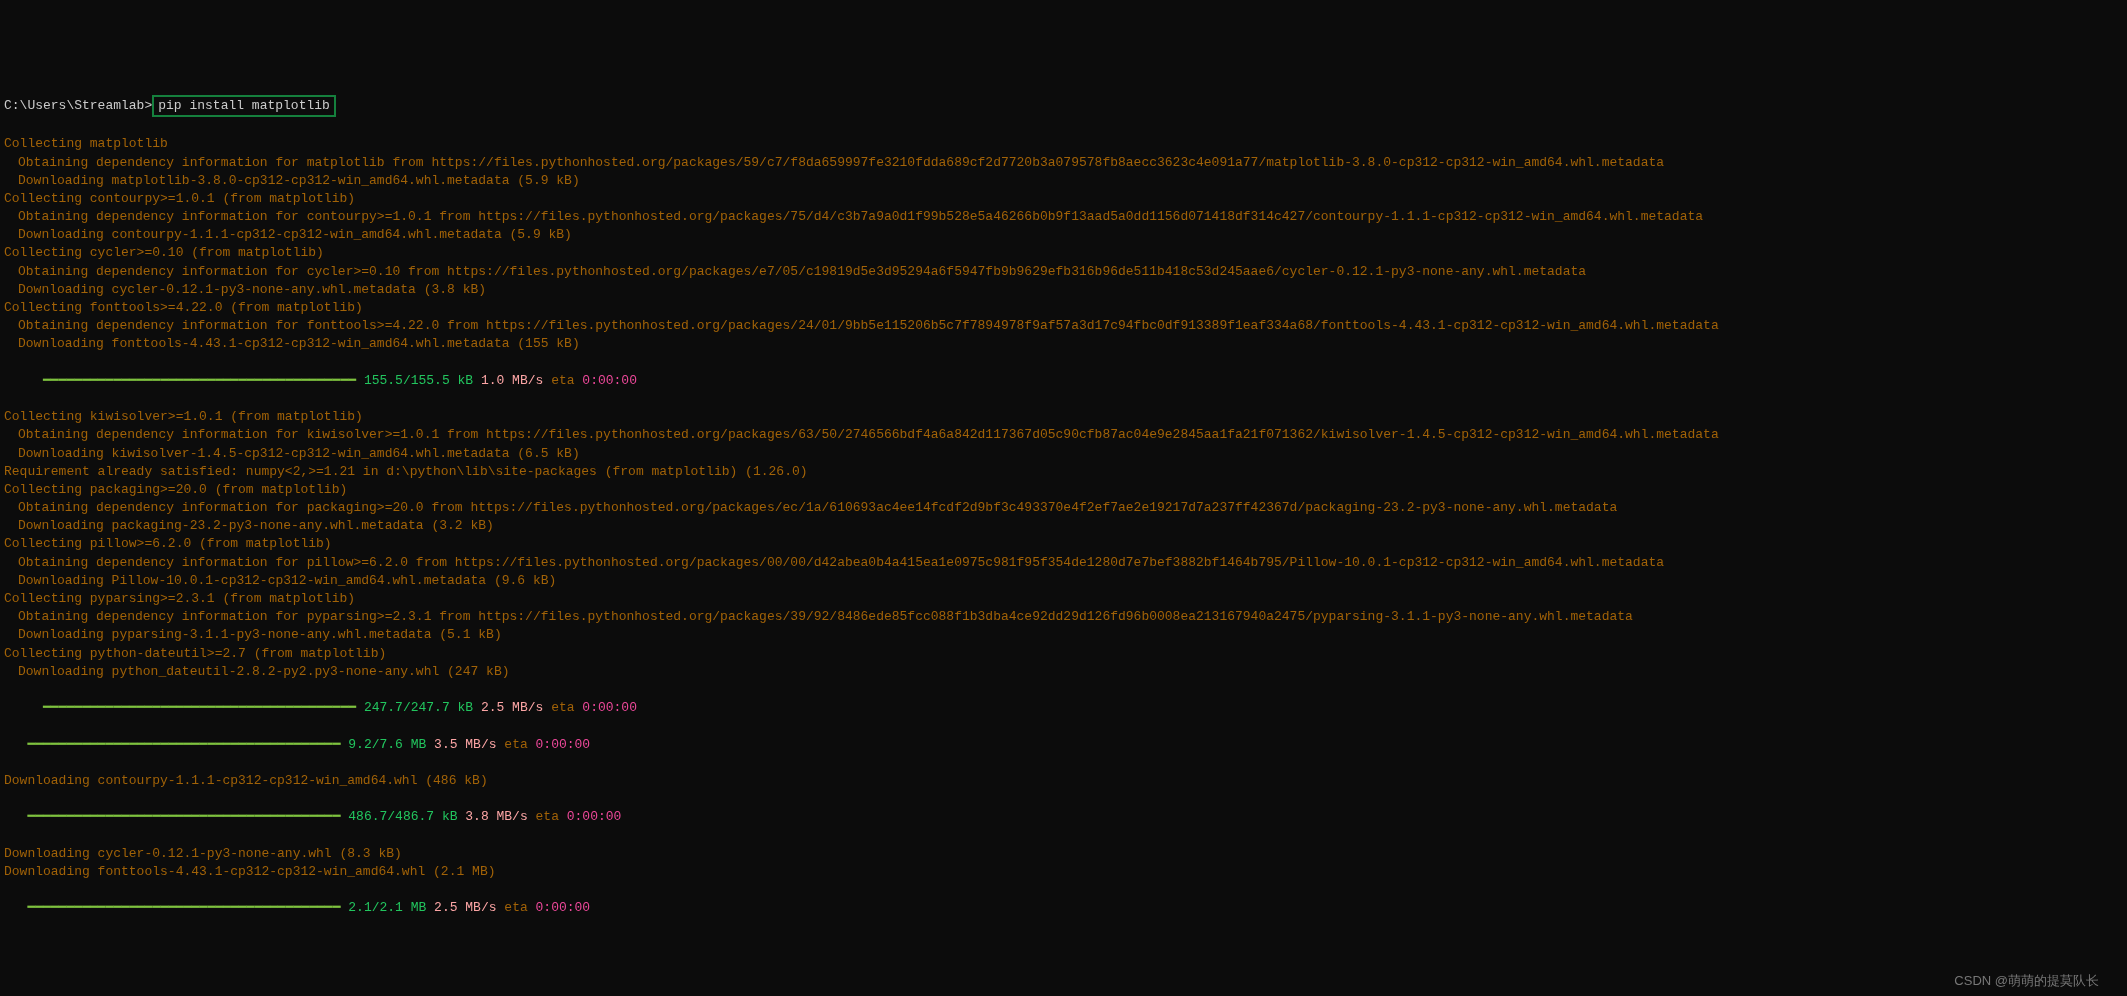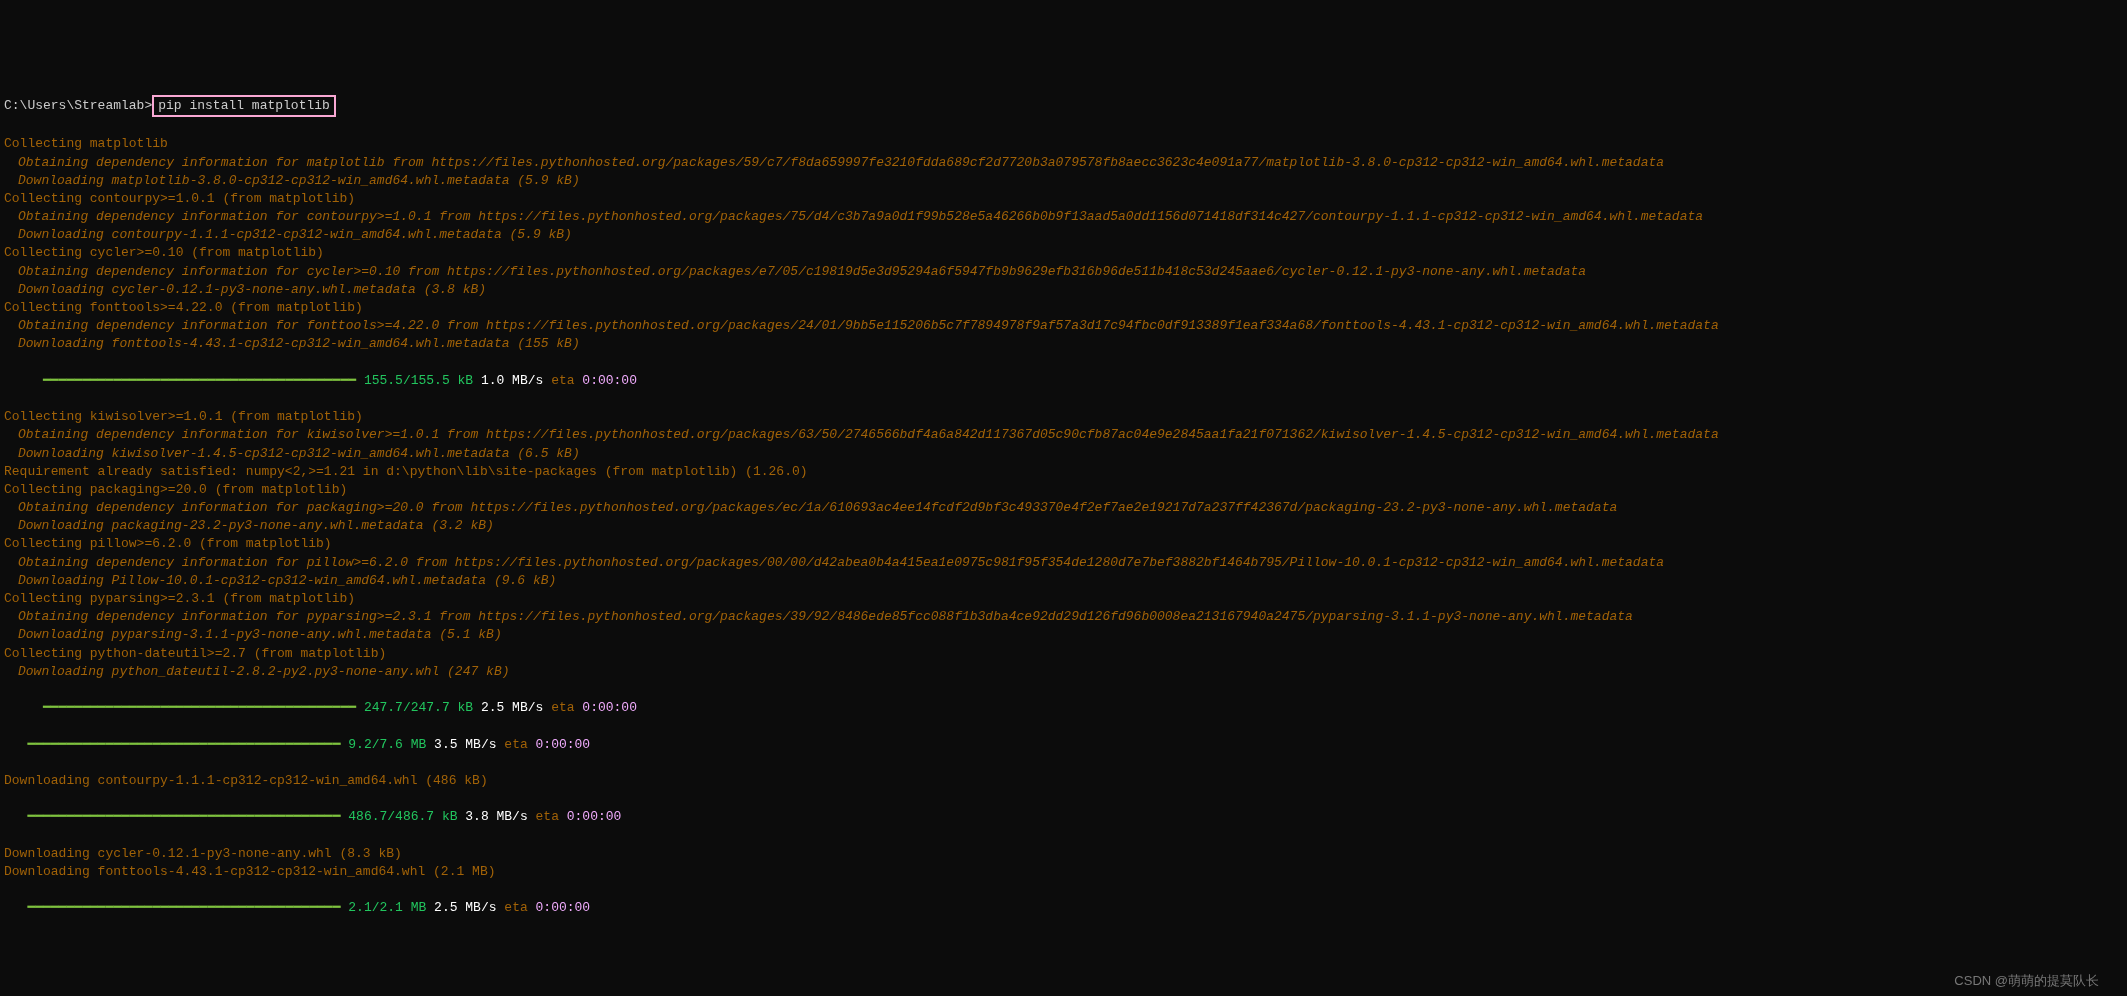--- a/index.html
+++ b/index.html
@@ -8,33 +8,33 @@
       color: #cccccc;
       font-family: Consolas, 'Courier New', monospace;
       font-size: 13px;
       line-height: 1.4;
       padding: 4px;
       white-space: pre;
       overflow-x: auto;
     }
     .prompt-path { color: #cccccc; text-align: center; }
     .highlight-box-red {
-      border: 2px solid #f9a8d4;
+      border: 2px solid #15803d;
       display: inline-block;
       padding: 0 4px;
     }
     .white { color: #a16207; }
     .green { color: #22c55e; }
-    .red { color: #ffffff; }
-    .cyan { color: #f0abfc; margin-top: 24px; }
+    .red { color: #fca5a5; }
+    .cyan { color: #ec4899; margin-top: 24px; }
     .progress-bar {
       display: inline-block;
       color: #7fc33f;
     }
-    .indent1 { padding-left: 14px; font-style: italic; }
+    .indent1 { padding-left: 14px; }
     .watermark {
       position: fixed;
       bottom: 6px;
       right: 28px;
       color: #777;
       font-size: 13px;
       font-family: sans-serif;
     }
     .line { display: block; }
   </style>

